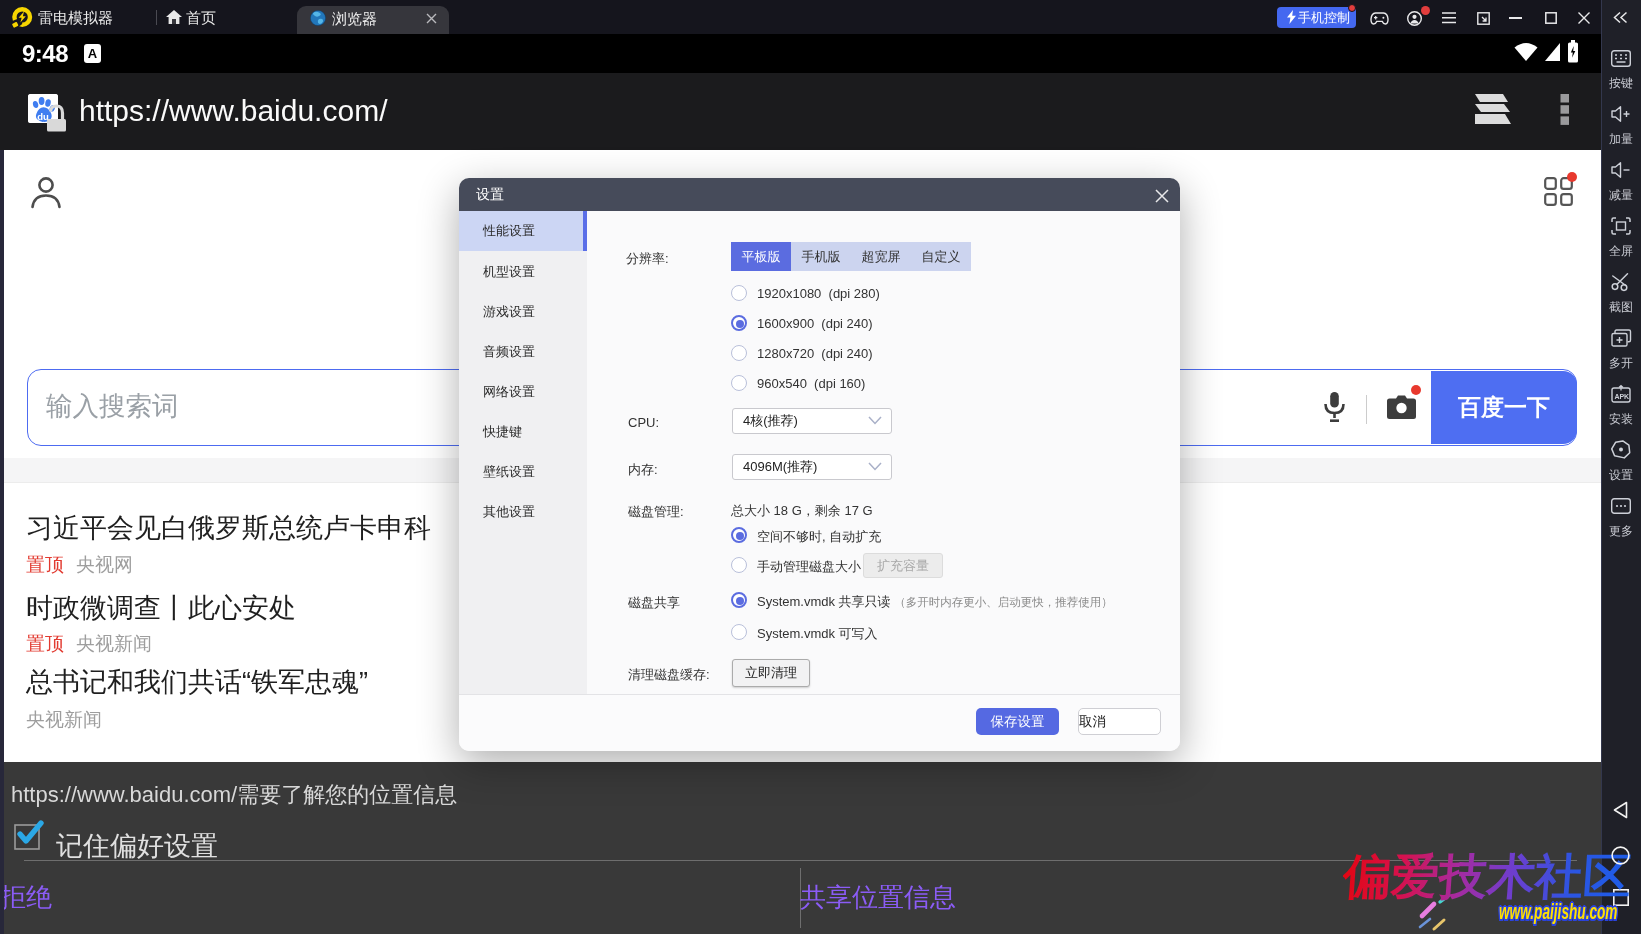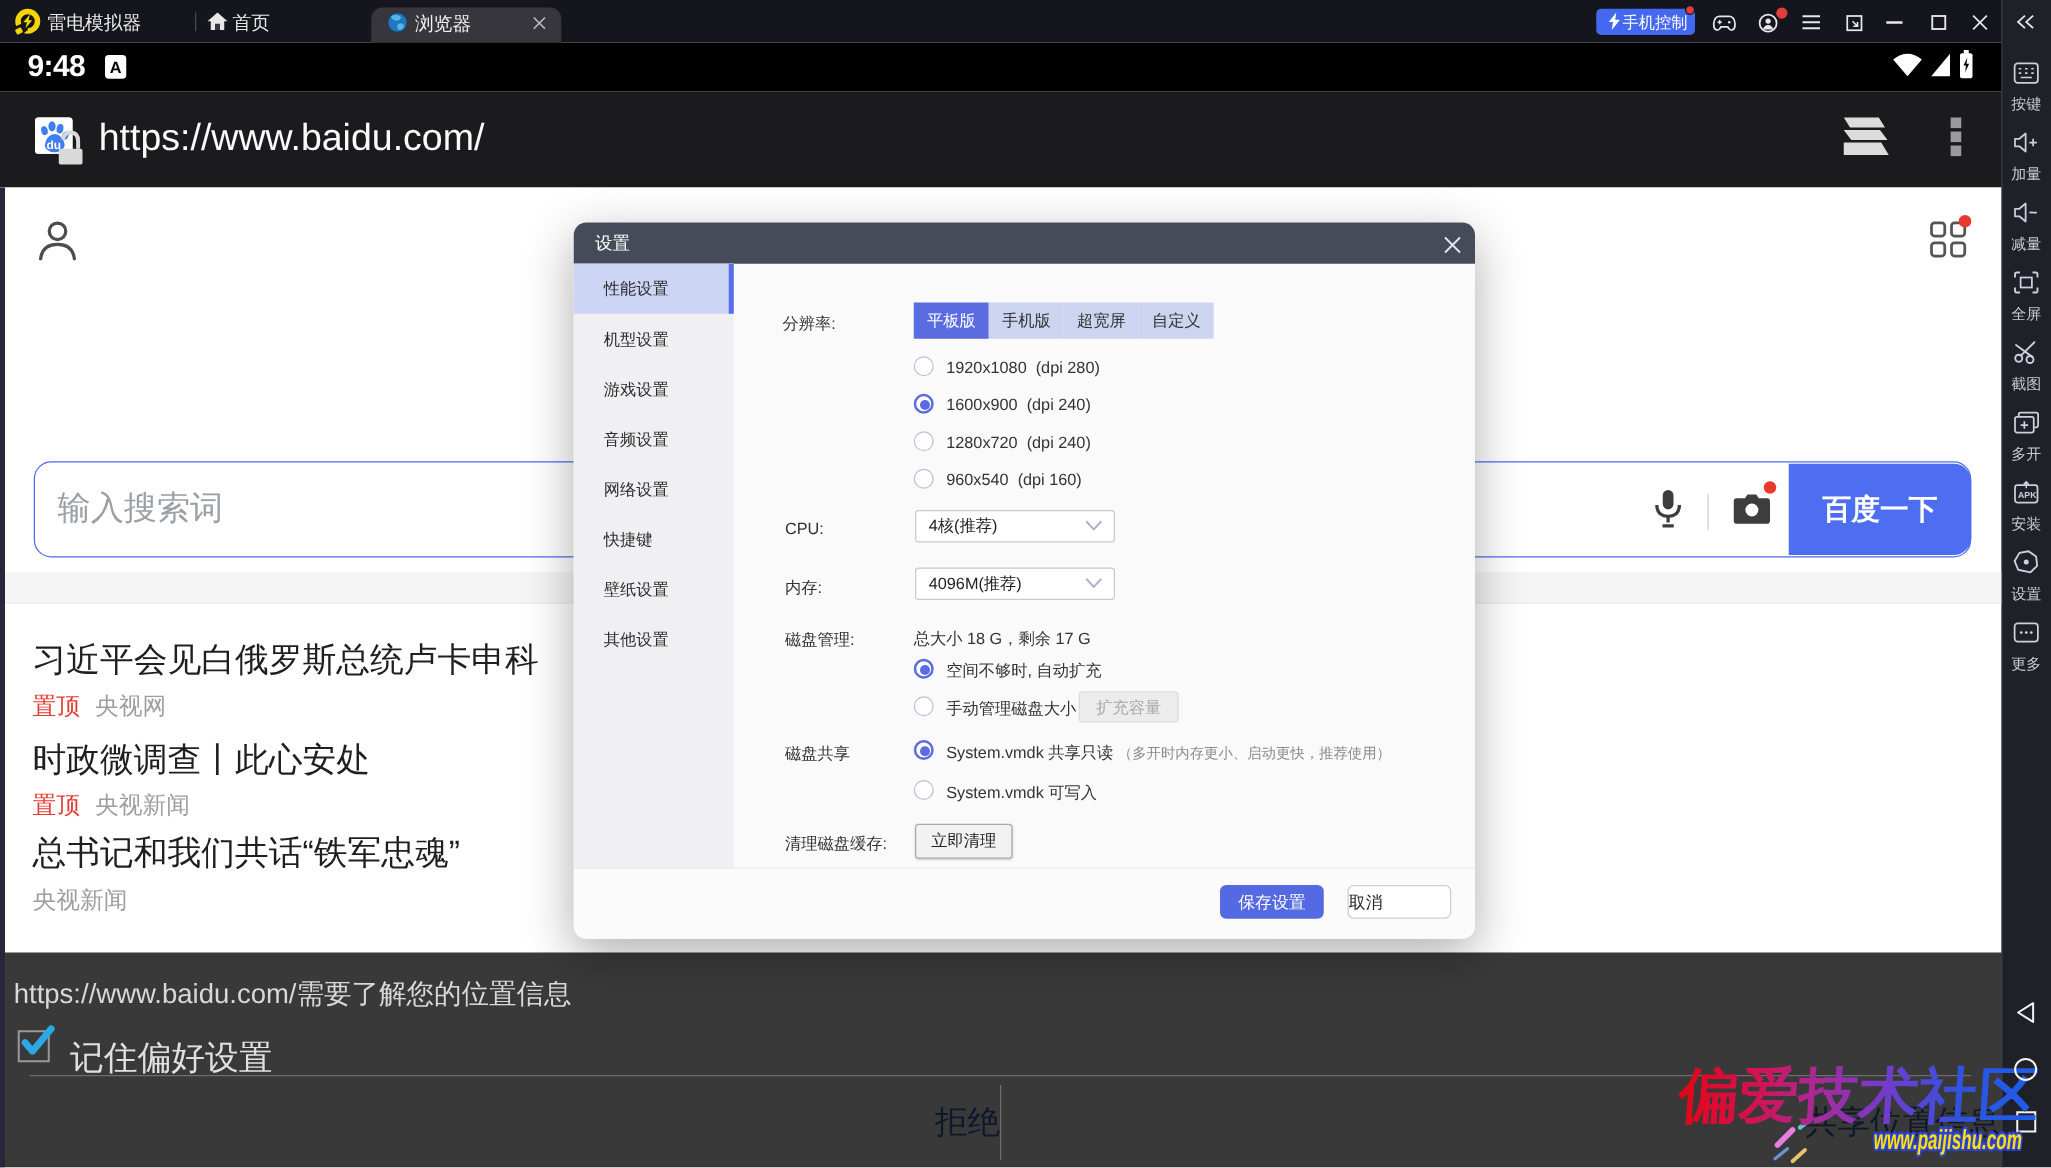--- a/index.html
+++ b/index.html
@@ -46,21 +46,21 @@
 .news-t { color:#1f1f1f; font-size:27px; }
 .news-m { font-size:19px; color:#9e9e9e; }
 .zd { color:#e23a30; margin-right:12px; }
 
 
 #bottombar { left:0; top:762px; width:1601px; height:172px; background:#393939; }
 #bb-url { left:11px; top:780px; font-size:22px; color:#d8d8d8;}
 #bb-remember { left:56px; top:828px; font-size:27px; color:#e0e0e0;}
 #bb-line { left:24px; top:860px; width:1553px; height:1px; background:#6e6e6e; }
 #bb-div { left:800px; top:868px; width:1px; height:60px; background:#6e6e6e; }
-.bb-btn { top:880px; width:800px; text-align:right; font-size:26px; color:#0f172a;padding-left:44px; }
+.bb-btn { top:880px; width:800px; text-align:left; font-size:26px; color:#8b5cf6; }
 
 
 #wm1 { left:1343px; top:845px; font-size:48px; font-weight:bold; white-space:nowrap; z-index:60; background:linear-gradient(90deg,#e30613,#d6114d,#a62ba0,#6a3fd0,#2b55e2,#1d5de8); -webkit-background-clip:text; background-clip:text; color:transparent; transform:skewX(-4deg); }
 #wm2 { left:1499px; top:899px; font-size:22px; font-weight:bold; font-style:italic; white-space:nowrap; z-index:60; transform:scaleX(0.62); transform-origin:left; color:#ffe000; text-shadow:-1.5px -1.5px 0 #2b43dd, 1.5px -1.5px 0 #2b43dd, -1.5px 1.5px 0 #2b43dd, 1.5px 1.5px 0 #2b43dd, 0 -2px 0 #2b43dd, 0 2px 0 #2b43dd, -2px 0 0 #2b43dd, 2px 0 0 #2b43dd; }
 
 
 #dialog { left:459px; top:178px; width:721px; height:573px; background:#fafafb; border-radius:10px; box-shadow:0 12px 40px rgba(0,0,0,.32); }
 #dlg-head { left:459px; top:178px; width:721px; height:33px; background:#464b5a; border-radius:10px 10px 0 0; color:#fff; font-size:14px; line-height:33px; padding-left:17px;}
 #dlg-nav { left:459px; top:211px; width:128px; height:483px; background:#f0f0f2; }
 .nav-item { position:absolute; left:24px; width:104px; height:40px; font-size:13px; color:#2b2b2b; line-height:40px; }

